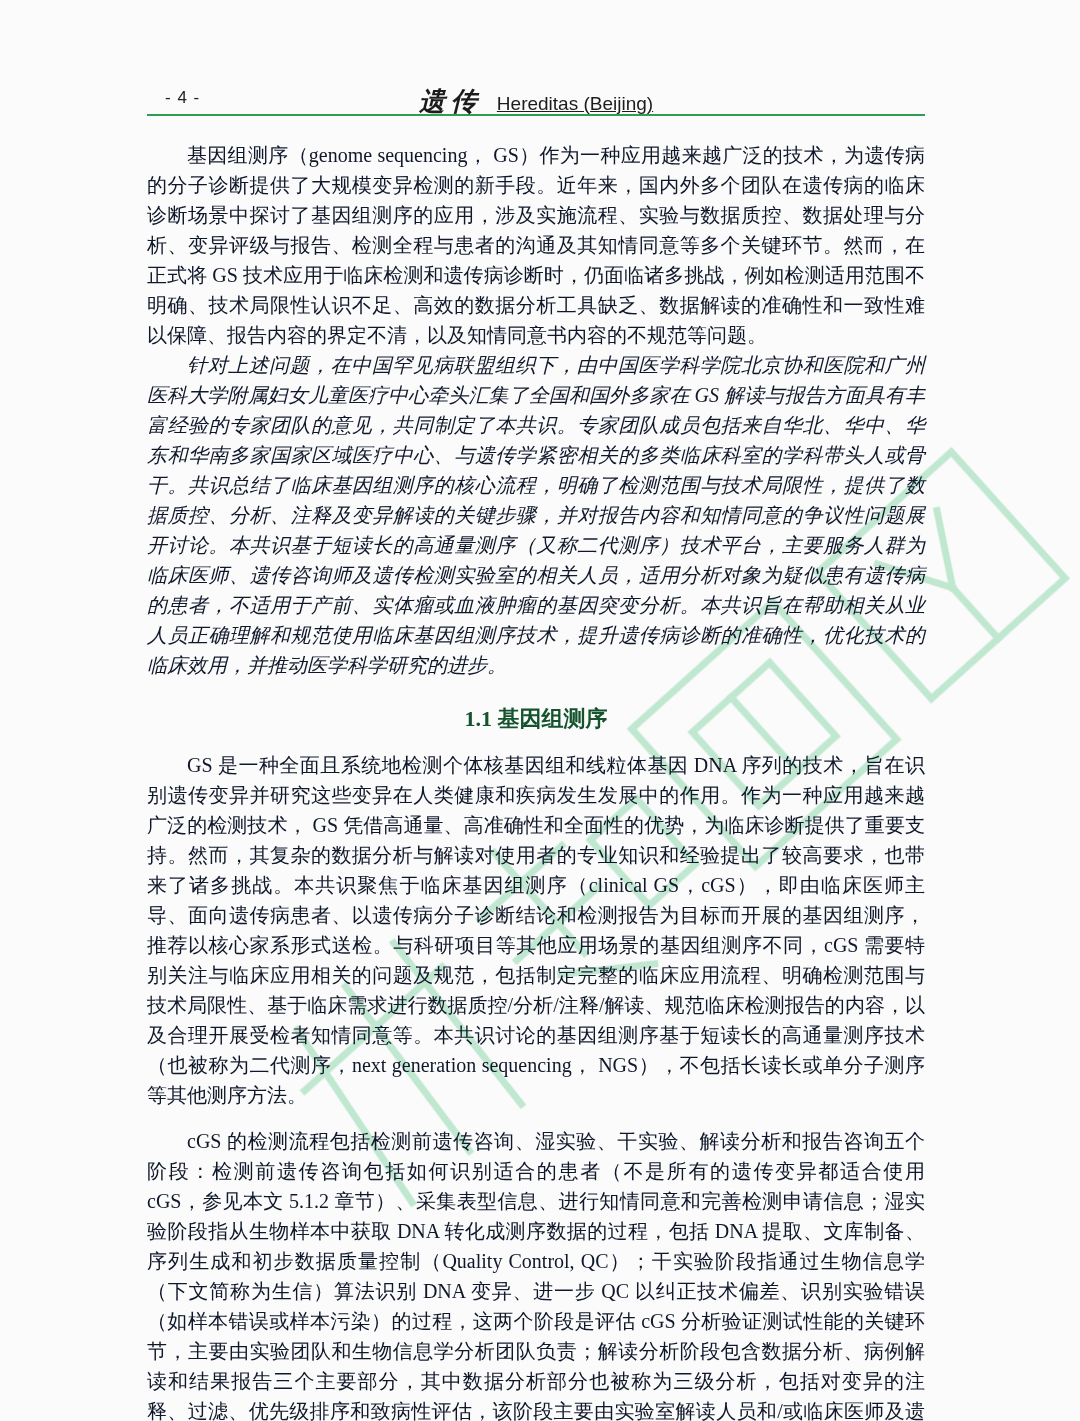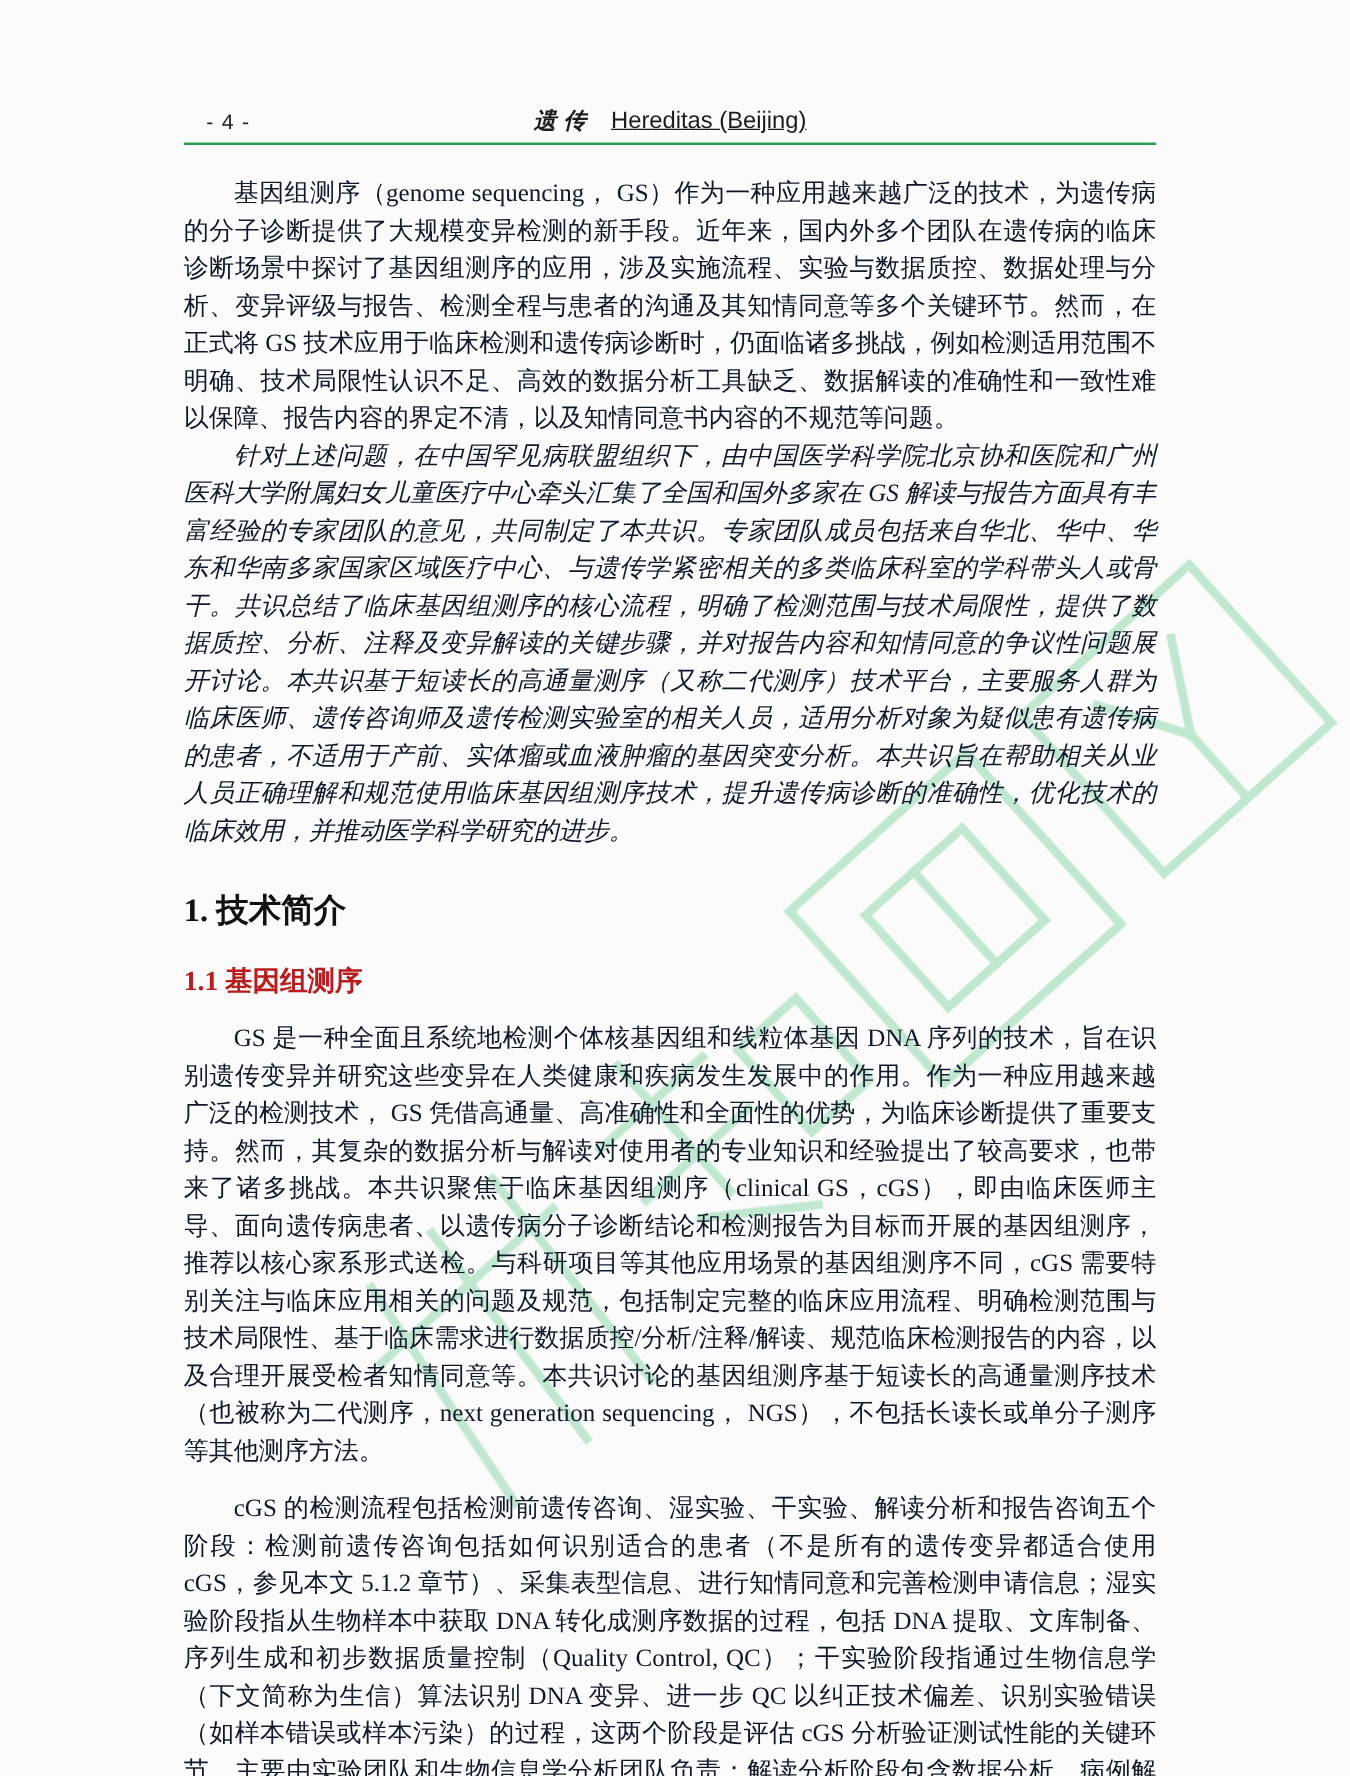--- a/index.html
+++ b/index.html
@@ -27,42 +27,42 @@
   .page-number{
     position:absolute;left:18px;top:4px;
     font-size:17px;letter-spacing:1px;color:#222;
     font-family:"Liberation Sans",sans-serif;
   }
   .journal-title{
     position:absolute;left:0;right:0;top:0;text-align:center;
     white-space:nowrap;
   }
   .journal-cn{
-    font-style:italic;font-weight:bold;font-size:18px;
+    font-style:italic;font-weight:bold;font-size:26px;
     letter-spacing:6px;color:#1c1c1c;margin-right:10px;
   }
   .journal-en{
     font-family:"Liberation Sans",sans-serif;
     font-size:19px;color:#1c1c1c;text-decoration:underline;
   }
   .body-text{
     margin:0;
     font-size:20px;line-height:30px;
     text-align:justify;text-indent:2em;
     color:#0f172a;
   }
   .para-first{margin-top:24px;}
   .para-follow{margin-top:0;font-style:italic;}
   h2.sec-title{
     margin:32px 0 0 0;
     font-size:26px;line-height:34px;font-weight:bold;color:#111;
   }
   h3.sub-title{
     margin:24px 0 0 0;
-    font-size:22px;line-height:30px;font-weight:bold;color:#b91c1c;
+    font-size:22px;line-height:30px;font-weight:bold;color:#14532d;text-align:center;
   }
   .after-heading{margin-top:16px;}
 </style>
 </head>
 <body>
 
 <div class="page">
 
   <svg class="watermark" width="1080" height="1421" viewBox="0 0 1080 1421" aria-hidden="true">
     <g transform="rotate(-42 680 820)" fill="none" stroke="#9fdcb8" stroke-width="7" opacity="0.65" stroke-linecap="square">
@@ -96,21 +96,20 @@
       <span class="page-number">- 4 -</span>
       <span class="journal-title">
         <span class="journal-cn">遗传</span>
         <span class="journal-en">Hereditas (Beijing)</span>
       </span>
     </div>
 
     <p class="body-text para-first">基因组测序（genome sequencing， GS）作为一种应用越来越广泛的技术，为遗传病的分子诊断提供了大规模变异检测的新手段。近年来，国内外多个团队在遗传病的临床诊断场景中探讨了基因组测序的应用，涉及实施流程、实验与数据质控、数据处理与分析、变异评级与报告、检测全程与患者的沟通及其知情同意等多个关键环节。然而，在正式将 GS 技术应用于临床检测和遗传病诊断时，仍面临诸多挑战，例如检测适用范围不明确、技术局限性认识不足、高效的数据分析工具缺乏、数据解读的准确性和一致性难以保障、报告内容的界定不清，以及知情同意书内容的不规范等问题。</p>
     <p class="body-text para-follow">针对上述问题，在中国罕见病联盟组织下，由中国医学科学院北京协和医院和广州医科大学附属妇女儿童医疗中心牵头汇集了全国和国外多家在 GS 解读与报告方面具有丰富经验的专家团队的意见，共同制定了本共识。专家团队成员包括来自华北、华中、华东和华南多家国家区域医疗中心、与遗传学紧密相关的多类临床科室的学科带头人或骨干。共识总结了临床基因组测序的核心流程，明确了检测范围与技术局限性，提供了数据质控、分析、注释及变异解读的关键步骤，并对报告内容和知情同意的争议性问题展开讨论。本共识基于短读长的高通量测序（又称二代测序）技术平台，主要服务人群为临床医师、遗传咨询师及遗传检测实验室的相关人员，适用分析对象为疑似患有遗传病的患者，不适用于产前、实体瘤或血液肿瘤的基因突变分析。本共识旨在帮助相关从业人员正确理解和规范使用临床基因组测序技术，提升遗传病诊断的准确性，优化技术的临床效用，并推动医学科学研究的进步。</p>
 
-    <h2 class="sec-title">1. 技术简介</h2>
 
     <h3 class="sub-title">1.1 基因组测序</h3>
     <p class="body-text after-heading">GS 是一种全面且系统地检测个体核基因组和线粒体基因 DNA 序列的技术，旨在识别遗传变异并研究这些变异在人类健康和疾病发生发展中的作用。作为一种应用越来越广泛的检测技术， GS 凭借高通量、高准确性和全面性的优势，为临床诊断提供了重要支持。然而，其复杂的数据分析与解读对使用者的专业知识和经验提出了较高要求，也带来了诸多挑战。本共识聚焦于临床基因组测序（clinical GS，cGS），即由临床医师主导、面向遗传病患者、以遗传病分子诊断结论和检测报告为目标而开展的基因组测序，推荐以核心家系形式送检。与科研项目等其他应用场景的基因组测序不同，cGS 需要特别关注与临床应用相关的问题及规范，包括制定完整的临床应用流程、明确检测范围与技术局限性、基于临床需求进行数据质控/分析/注释/解读、规范临床检测报告的内容，以及合理开展受检者知情同意等。本共识讨论的基因组测序基于短读长的高通量测序技术（也被称为二代测序，next generation sequencing， NGS），不包括长读长或单分子测序等其他测序方法。</p>
 
     <p class="body-text after-heading">cGS 的检测流程包括检测前遗传咨询、湿实验、干实验、解读分析和报告咨询五个阶段：检测前遗传咨询包括如何识别适合的患者（不是所有的遗传变异都适合使用 cGS，参见本文 5.1.2 章节）、采集表型信息、进行知情同意和完善检测申请信息；湿实验阶段指从生物样本中获取 DNA 转化成测序数据的过程，包括 DNA 提取、文库制备、序列生成和初步数据质量控制（Quality Control, QC）；干实验阶段指通过生物信息学（下文简称为生信）算法识别 DNA 变异、进一步 QC 以纠正技术偏差、识别实验错误（如样本错误或样本污染）的过程，这两个阶段是评估 cGS 分析验证测试性能的关键环节，主要由实验团队和生物信息学分析团队负责；解读分析阶段包含数据分析、病例解读和结果报告三个主要部分，其中数据分析部分也被称为三级分析，包括对变异的注释、过滤、优先级排序和致病性评估，该阶段主要由实验室解读人员和/或临床医师及遗传咨询师负责，为本共识重点关注部分；报告咨询阶段包括评估检测结论的临床效用、其他疾病的风险</p>
 
   </div>
 </div>
 
 </body></html>

